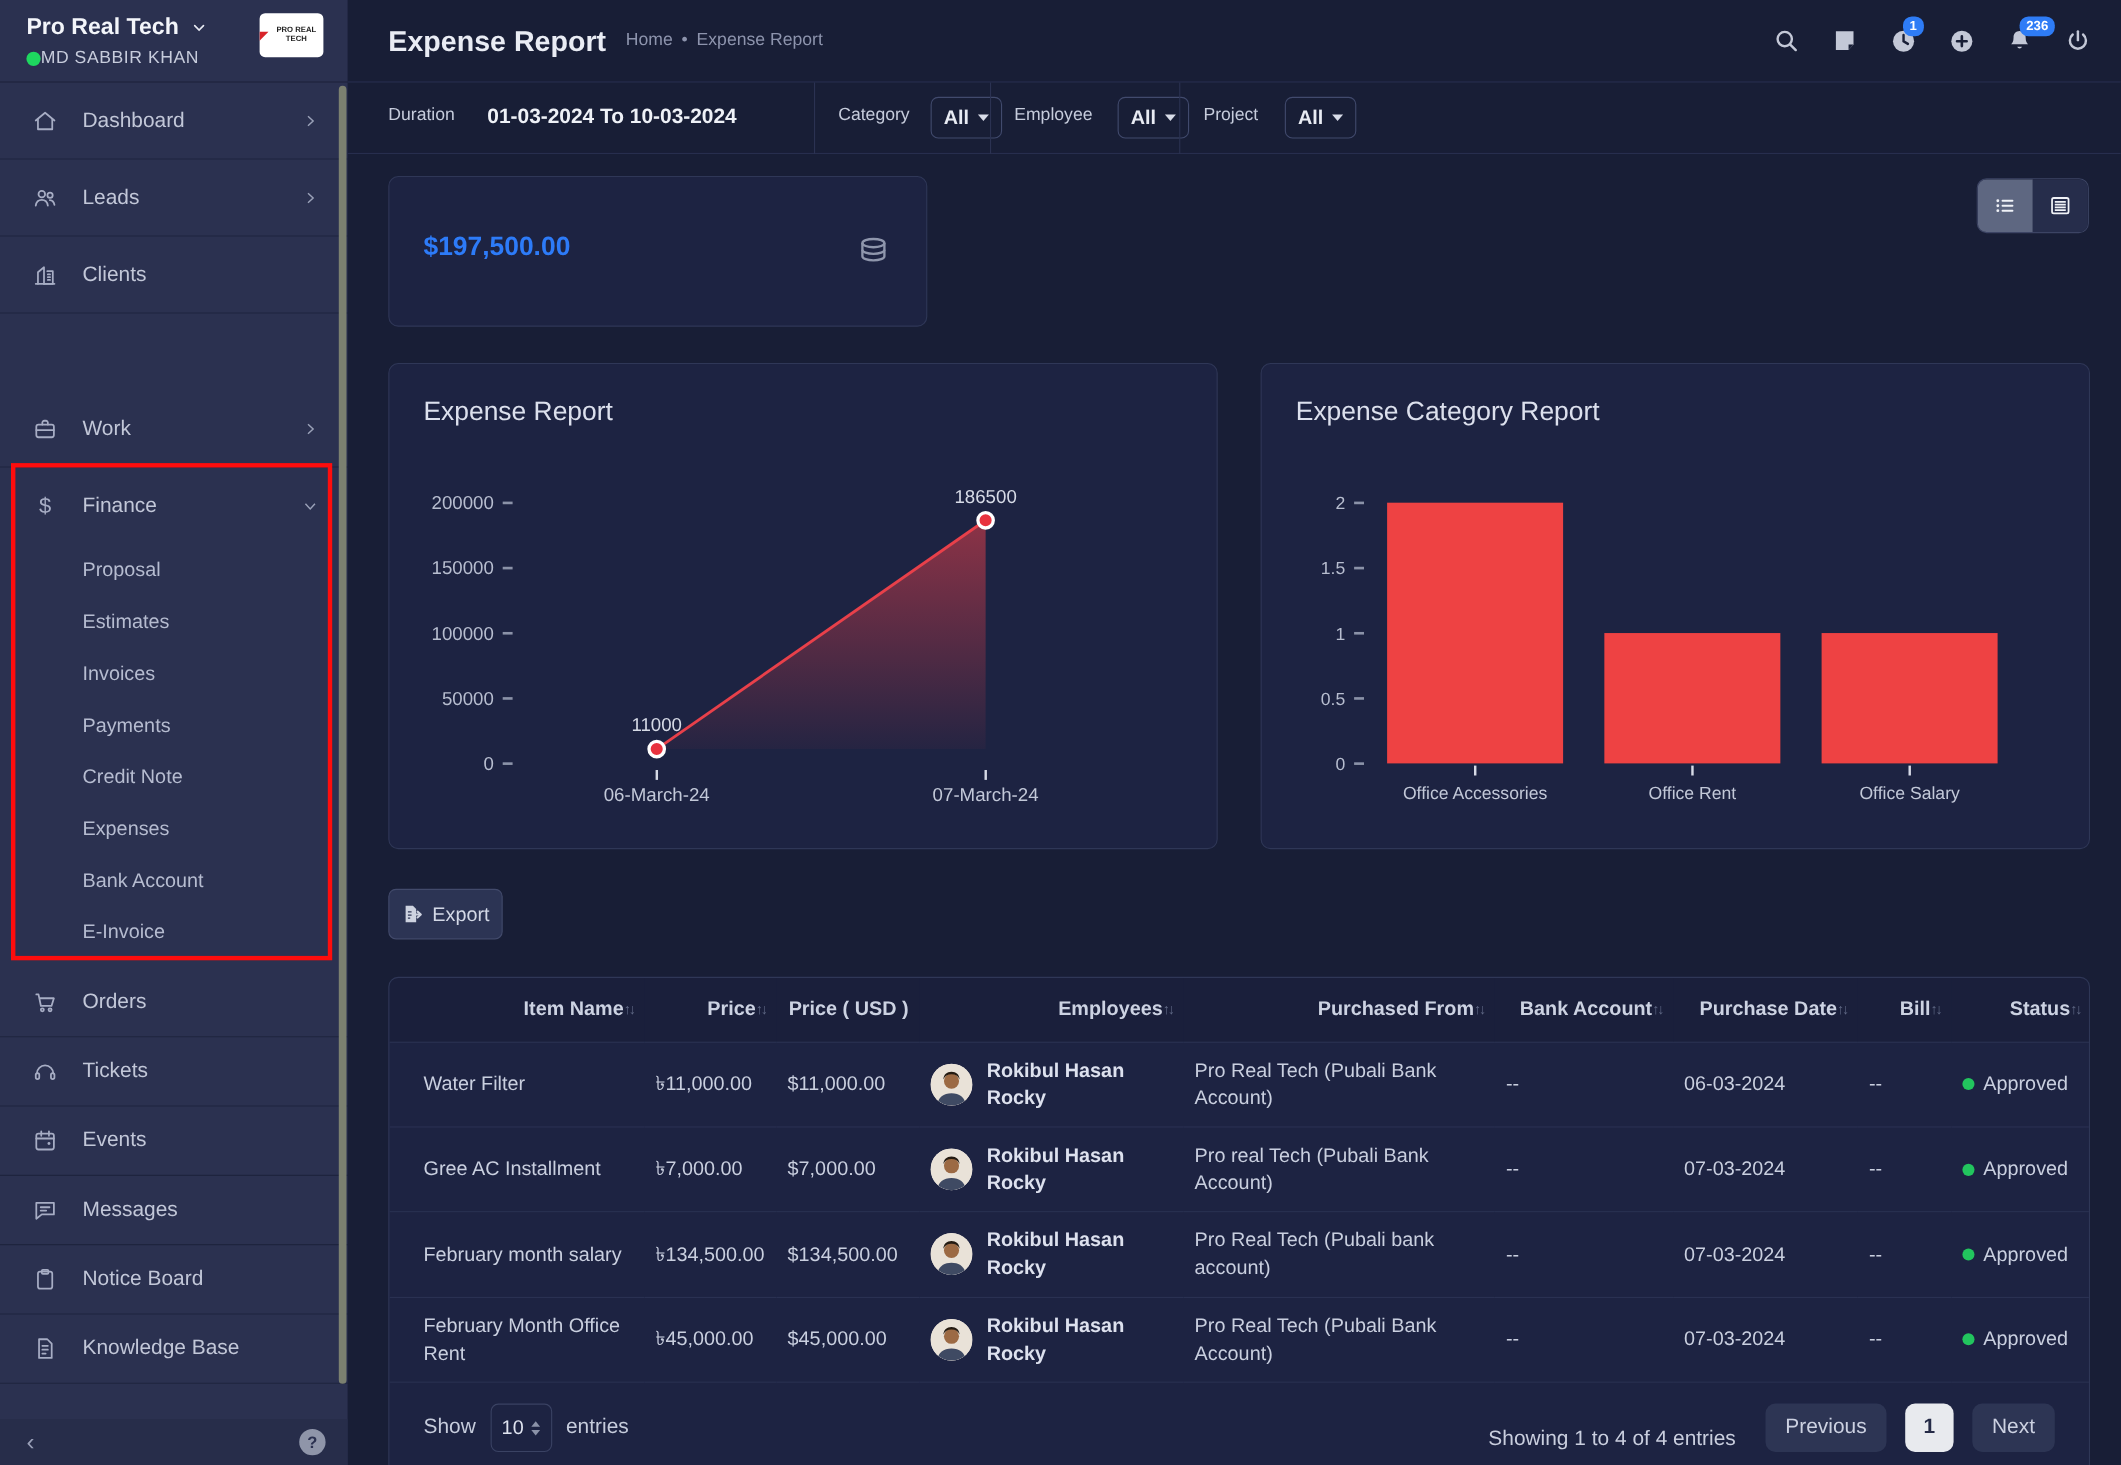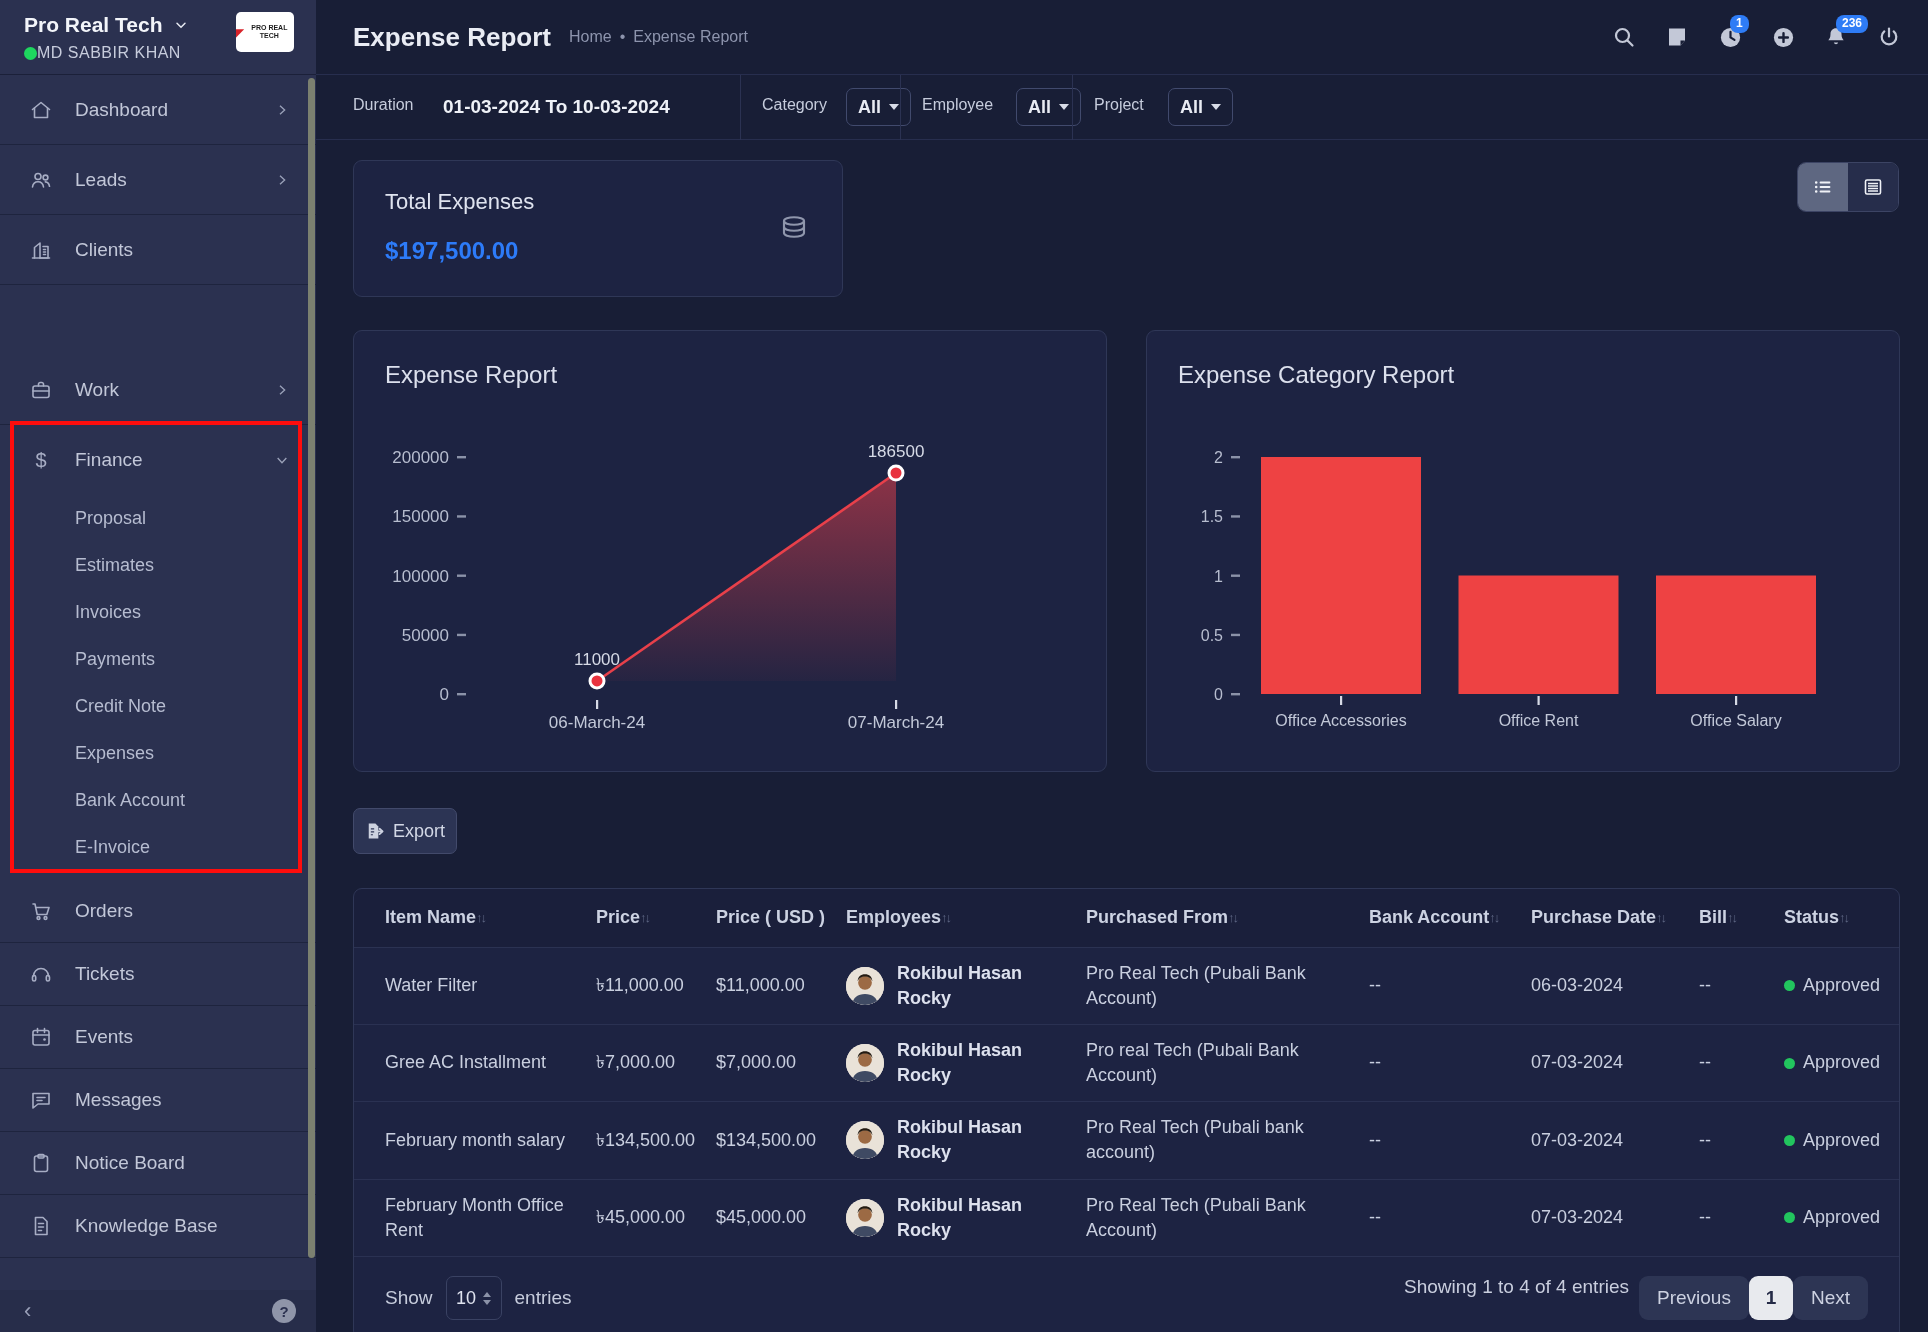--- a/index.html
+++ b/index.html
@@ -65,38 +65,38 @@
   .chart-title{position:absolute;left:31px;top:30px;font-size:24px;color:#dce0ed;z-index:2}
   .chart-svg{position:absolute;left:0;top:0}
 
   .export-btn{position:absolute;left:353px;top:808px;width:104px;height:46px;background:#2c3454;border:1px solid #424a6b;border-radius:7px;display:flex;align-items:center;justify-content:center;gap:8px;cursor:pointer}
   .export-label{font-size:18px;color:#d3d8e6}
 
   
   .table-card{left:353px;top:888px;width:1547px;overflow:hidden;padding-bottom:0}
   table{width:100%;border-collapse:collapse;table-layout:fixed}
   thead th{background:rgba(0,0,0,.10);height:58px;font-size:18px;color:#ccd2e2;font-weight:bold;text-align:left;padding:0 10px;border-bottom:1px solid #2b3252}
-  thead th .th-inner{display:flex;align-items:center;justify-content:flex-start}
+  thead th .th-inner{display:flex;align-items:center;justify-content:flex-end}
   .sort-icon{font-size:13px;color:#5f6885;letter-spacing:-2px;white-space:nowrap}
   tbody td{font-size:18px;color:#c9cfdf;padding:13px 10px;border-bottom:1px solid #2a3152;vertical-align:middle;line-height:1.4}
   td.first,th.first{padding-left:31px}
   .emp-cell{display:flex;align-items:center;gap:13px}
   .avatar{width:38px;height:38px;border-radius:50%;overflow:hidden;flex:0 0 38px;background:#e9e2d8}
   .emp-name{color:#dde1ee;font-weight:bold;font-size:18px}
   .status-cell{display:flex;align-items:center;gap:8px}
   .status-dot{width:11px;height:11px;border-radius:50%;background:#22c55e}
 
   .table-footer{display:flex;align-items:center;justify-content:space-between;height:82px;padding:0 31px}
   .show-group{display:flex;align-items:center;gap:13px;font-size:19px;color:#c6ccdc}
   .page-size{width:56px;height:44px;border:1px solid #3a4263;border-radius:7px;display:flex;align-items:center;justify-content:center;gap:7px;cursor:pointer;color:#dfe3ef;font-size:18px}
   .stepper{display:flex;flex-direction:column;gap:3px}
   .stepper i{width:0;height:0;border-left:4px solid transparent;border-right:4px solid transparent;display:block}
   .stepper .up{border-bottom:5px solid #8b92a8}
   .stepper .down{border-top:5px solid #8b92a8}
-  .paging{display:flex;align-items:flex-start;}
+  .paging{display:flex;align-items:flex-end;gap:17px}
   .showing-text{font-size:19px;color:#c9cede;margin-right:10px}
   .pg-btn{height:44px;border-radius:9px;background:#2d3554;color:#ccd1e1;font-size:19px;display:flex;align-items:center;justify-content:center;cursor:pointer;padding:0 18px}
   .pg-current{width:44px;height:44px;border-radius:9px;background:#e8eaee;color:#252b47;font-size:19px;font-weight:bold;display:flex;align-items:center;justify-content:center;cursor:pointer}
 </style>
 </head>
 <body>
 
 <div class="sidebar">
   <div class="sb-header">
     <div class="company-row">
@@ -342,21 +342,20 @@
     </span>
   <span class="fdiv" style="left:756px"></span>
   <span class="flabel" style="left:778px">Project</span>
   <span class="fselect" style="left:852px">
       <span>All</span>
       <i class="caret"></i>
     </span>
 </div>
 
 <div class="card summary-card">
-  <div class="summary-title">Total Expenses</div>
   <div class="summary-amount">$197,500.00</div>
   <span class="coin-icon">
       <svg width="32" height="32" viewBox="0 0 24 24" fill="none" stroke="#8f96ac" stroke-width="1.6">
         <ellipse cx="12" cy="6" rx="7.5" ry="2.8"></ellipse>
         <path d="M4.5 6v4.5c0 1.55 3.36 2.8 7.5 2.8s7.5-1.25 7.5-2.8V6"></path>
         <path d="M4.5 10.5V15c0 1.55 3.36 2.8 7.5 2.8s7.5-1.25 7.5-2.8v-4.5"></path>
       </svg>
     </span>
 </div>
 

